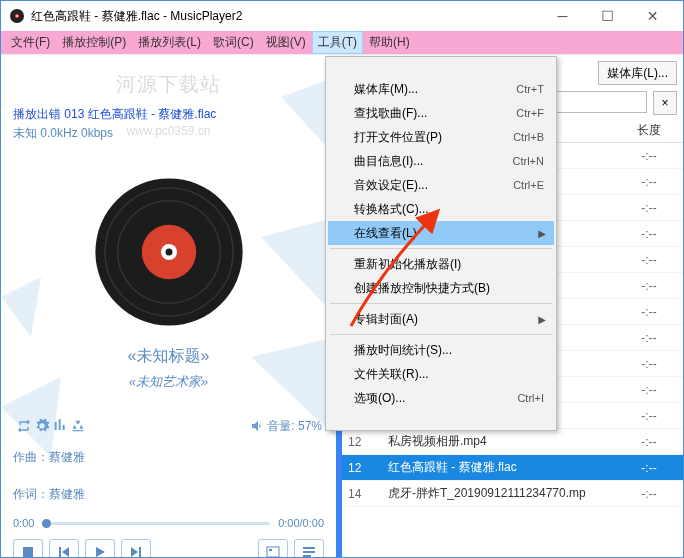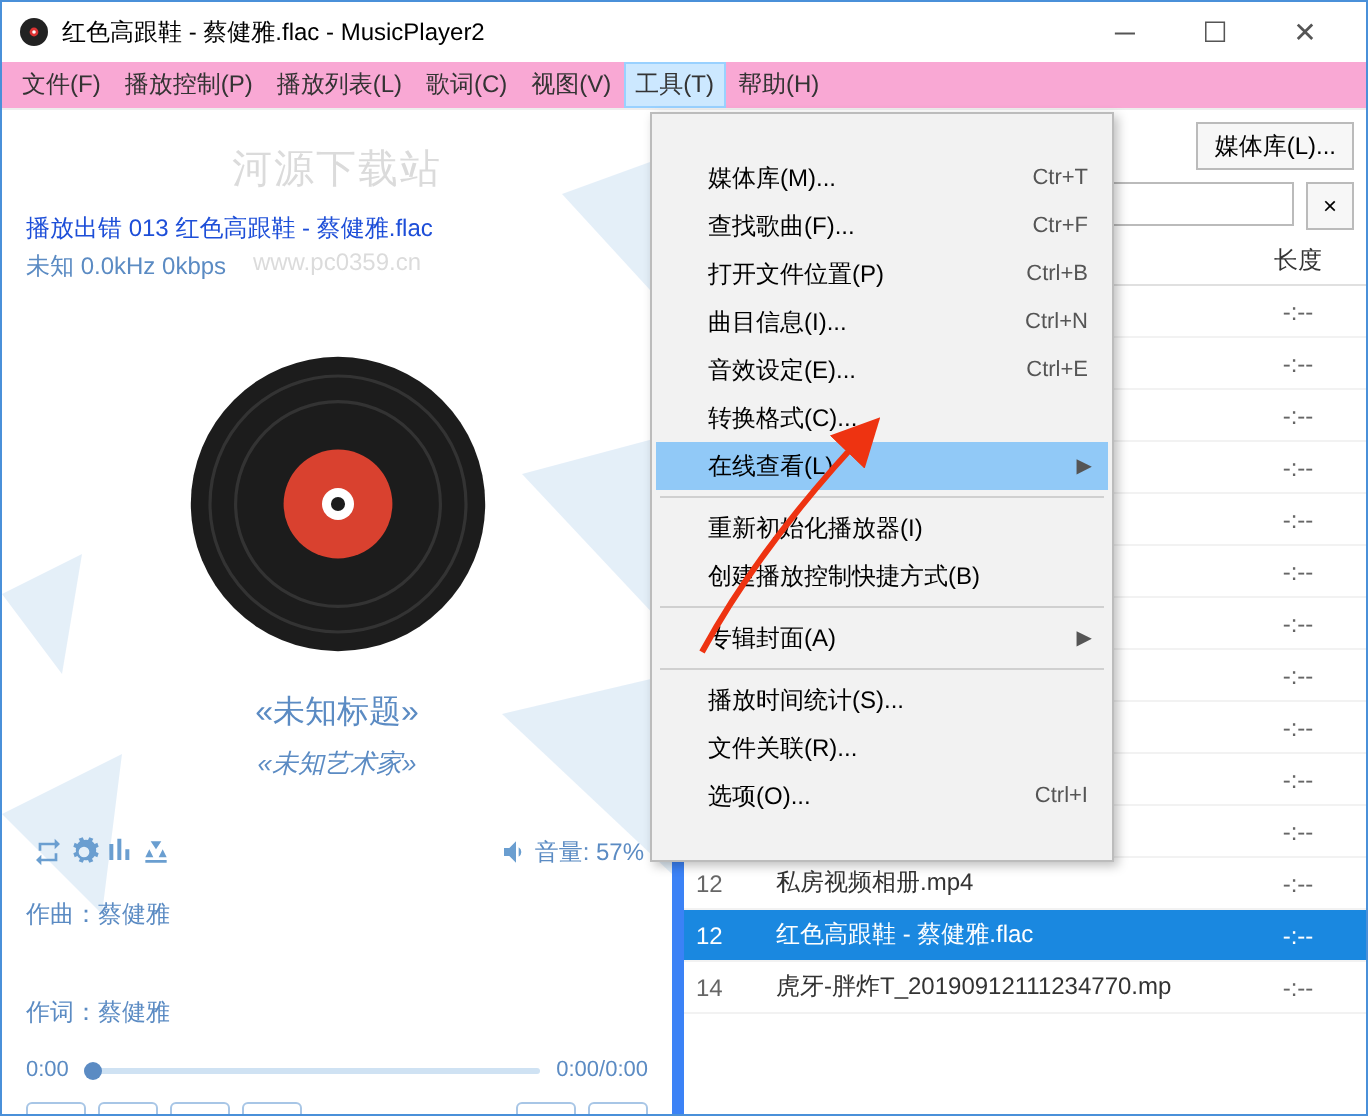--- a/index.html
+++ b/index.html
@@ -173,21 +173,21 @@
             <svg class="icon-svg" viewBox="0 0 24 24">
               <path d="M3 9v6h4l5 5V4L7 9H3zm13 3a4 4 0 00-2-3.5v7A4 4 0 0016 12z"></path>
             </svg>
           </div>
         <span class="vol">音量: 57%</span>
       </div>
 
       <div class="meta-row">
         <span>作曲：</span><span>蔡健雅</span>
       </div>
-      <div class="meta-row" style="margin-top:32px">
+      <div class="meta-row" style="margin-top:20px">
         <span>作词：</span><span>蔡健雅</span>
       </div>
 
       <div class="progress-row">
         <span>0:00</span>
         <div class="bar"></div>
         <span>0:00/0:00</span>
       </div>
 
       <div class="transport">

